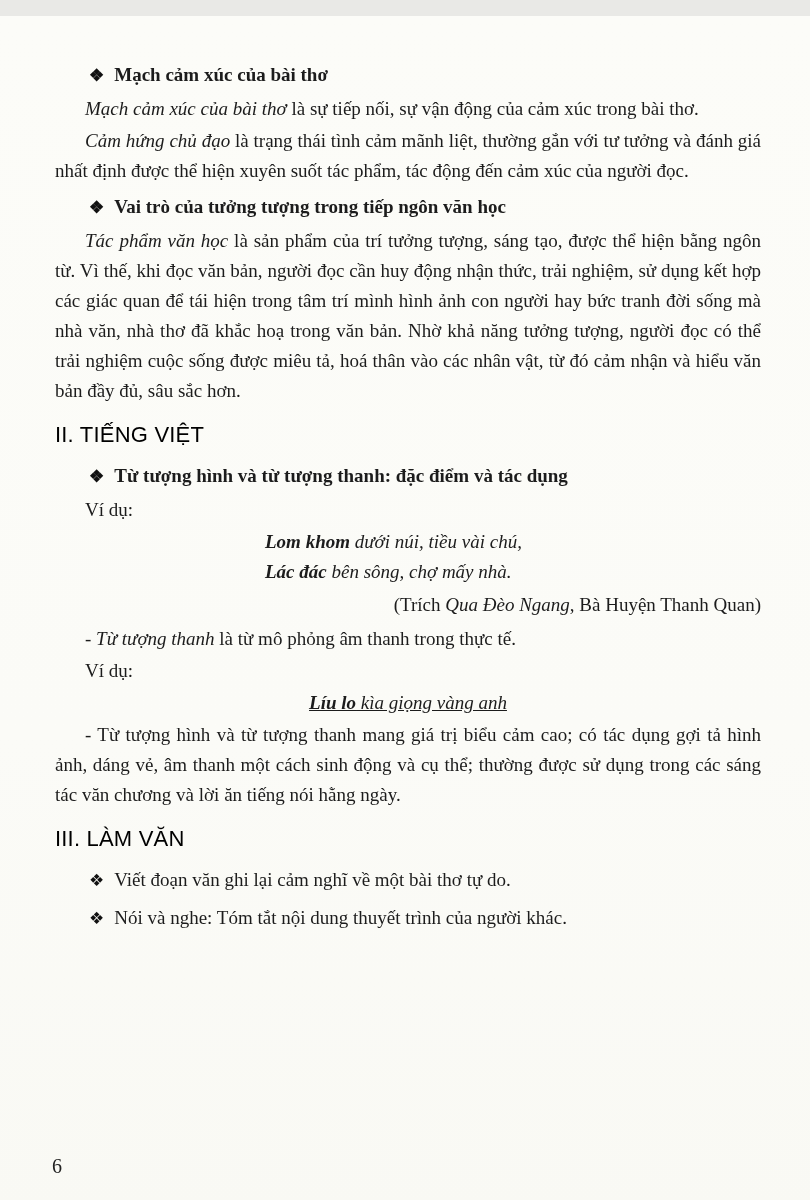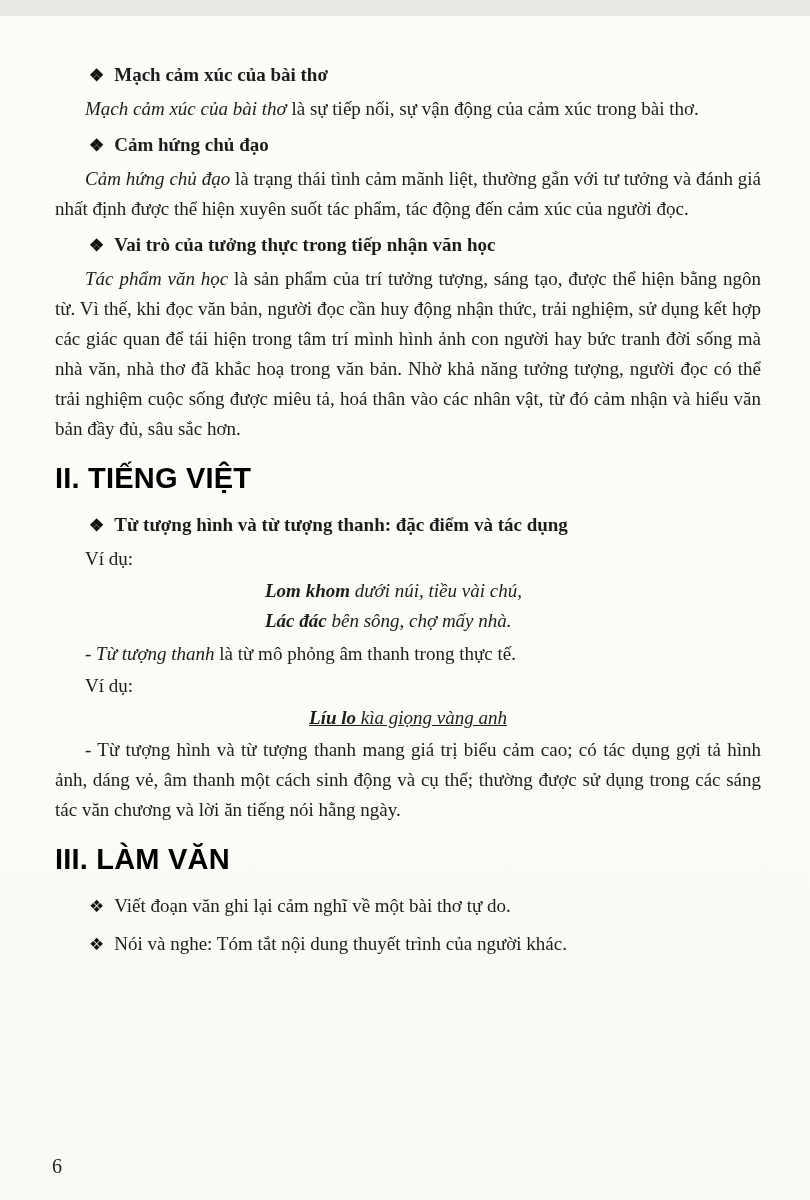--- a/index.html
+++ b/index.html
@@ -42,22 +42,22 @@
     font-size: 17px;
     color: #111;
   }
   p.para {
     margin: 0 0 2px 0;
     text-align: justify;
     text-indent: 30px;
   }
   .section-heading {
     font-family: "Liberation Sans", "DejaVu Sans", sans-serif;
-    font-size: 29px;
-    font-weight: bold;
+    font-size: 22px;
+    font-weight: normal;
     color: #000;
     margin: 12px 0 8px 0;
     letter-spacing: 0.2px;
   }
   .verse {
     margin: 2px 0;
   }
   .verse.indent .verse-line {
     padding-left: 210px;
   }
@@ -80,31 +80,31 @@
     color: #222;
   }
 </style>
 </head>
 <body>
 
 <div class="book-page">
   <div class="content">
       <div class="diamond-heading"><span class="diamond">❖</span><span>Mạch cảm xúc của bài thơ</span></div>
       <p class="para"><span class="it">Mạch cảm xúc của bài thơ</span><span> là sự tiếp nối, sự vận động của cảm xúc trong bài thơ.</span></p>
-      <div class="diamond-heading"><span class="diamond">❖</span><span>Cảm hứng chủ đạo</span></div>
       <p class="para"><span class="it">Cảm hứng chủ đạo</span><span> là trạng thái tình cảm mãnh liệt, thường gắn với tư tưởng và đánh giá nhất định được thể hiện xuyên suốt tác phẩm, tác động đến cảm xúc của người đọc.</span></p>
-      <div class="diamond-heading"><span class="diamond">❖</span><span>Vai trò của tưởng thực trong tiếp nhận văn học</span></div>
+      <div class="diamond-heading"><span class="diamond">❖</span><span>Vai trò của tưởng tượng trong tiếp ngôn văn học</span></div>
       <p class="para"><span class="it">Tác phẩm văn học</span><span> là sản phẩm của trí tưởng tượng, sáng tạo, được thể hiện bằng ngôn từ. Vì thế, khi đọc văn bản, người đọc cần huy động nhận thức, trải nghiệm, sử dụng kết hợp các giác quan để tái hiện trong tâm trí mình hình ảnh con người hay bức tranh đời sống mà nhà văn, nhà thơ đã khắc hoạ trong văn bản. Nhờ khả năng tưởng tượng, người đọc có thể trải nghiệm cuộc sống được miêu tả, hoá thân vào các nhân vật, từ đó cảm nhận và hiểu văn bản đầy đủ, sâu sắc hơn.</span></p>
       <div class="section-heading">II. TIẾNG VIỆT</div>
       <div class="diamond-heading"><span class="diamond">❖</span><span>Từ tượng hình và từ tượng thanh: đặc điểm và tác dụng</span></div>
       <p class="para"><span>Ví dụ:</span></p>
       <div class="verse indent">
         <div class="verse-line"><span class="it bd">Lom khom</span><span class="it"> dưới núi, tiều vài chú,</span></div>
         <div class="verse-line"><span class="it bd">Lác đác</span><span class="it"> bên sông, chợ mấy nhà.</span></div>
       </div>
+      <div class="attribution"><span>(Trích </span><span class="it">Qua Đèo Ngang</span><span>, Bà Huyện Thanh Quan)</span></div>
       <p class="para"><span>- </span><span class="it">Từ tượng thanh</span><span> là từ mô phỏng âm thanh trong thực tế.</span></p>
       <p class="para"><span>Ví dụ:</span></p>
       <div class="verse center">
         <div class="verse-line"><span class="it bd">Líu lo</span><span class="it"> kìa giọng vàng anh</span></div>
       </div>
       <p class="para"><span>- Từ tượng hình và từ tượng thanh mang giá trị biểu cảm cao; có tác dụng gợi tả hình ảnh, dáng vẻ, âm thanh một cách sinh động và cụ thể; thường được sử dụng trong các sáng tác văn chương và lời ăn tiếng nói hằng ngày.</span></p>
       <div class="section-heading">III. LÀM VĂN</div>
       <div class="diamond-item"><span class="diamond">❖</span><span><span>Viết đoạn văn ghi lại cảm nghĩ về một bài thơ tự do.</span></span></div>
       <div class="diamond-item"><span class="diamond">❖</span><span><span>Nói và nghe: Tóm tắt nội dung thuyết trình của người khác.</span></span></div>
     </div>

